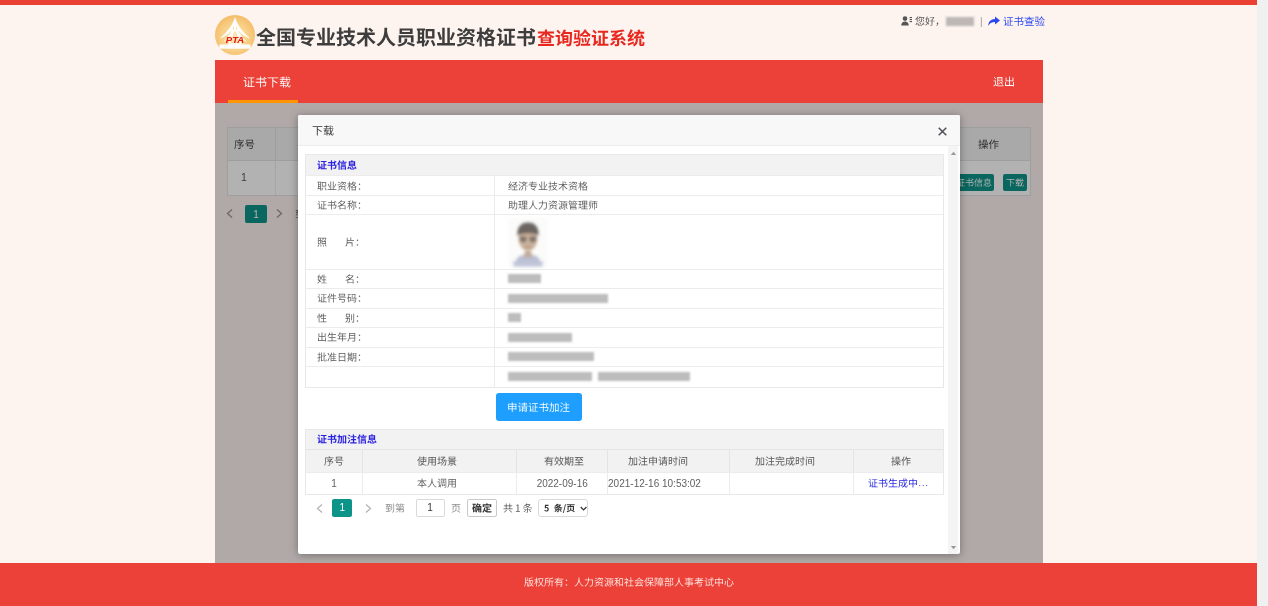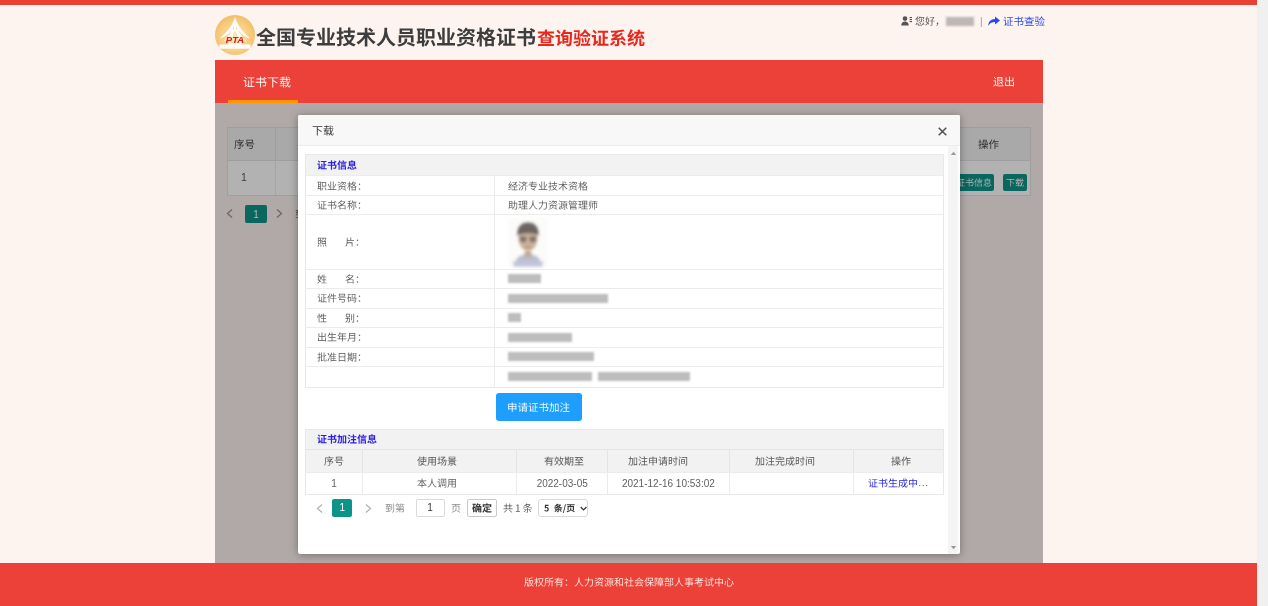--- a/index.html
+++ b/index.html
@@ -418,23 +418,23 @@
             <span style="position:relative;left:-3px;display:inline-flex">
               <svg style="vertical-align:top;" width="40" height="10" viewBox="0 0 40 10" xmlns="http://www.w3.org/2000/svg" fill="#5f5f5f">
                 <path transform="translate(0.0,8.8) scale(0.010000)" d="M460 -839V-629H65V-553H367C294 -383 170 -221 37 -140C55 -125 80 -98 92 -79C237 -178 366 -357 444 -553H460V-183H226V-107H460V80H539V-107H772V-183H539V-553H553C629 -357 758 -177 906 -81C920 -102 946 -131 965 -146C826 -226 700 -384 628 -553H937V-629H539V-839Z"></path>
                 <path transform="translate(10.0,8.8) scale(0.010000)" d="M457 -837C454 -683 460 -194 43 17C66 33 90 57 104 76C349 -55 455 -279 502 -480C551 -293 659 -46 910 72C922 51 944 25 965 9C611 -150 549 -569 534 -689C539 -749 540 -800 541 -837Z"></path>
                 <path transform="translate(20.0,8.8) scale(0.010000)" d="M105 -772C159 -726 226 -659 256 -615L309 -668C277 -710 209 -774 154 -818ZM43 -526V-454H184V-107C184 -54 148 -15 128 1C142 12 166 37 175 52C188 35 212 15 345 -91C331 -44 311 0 283 39C298 47 327 68 338 79C436 -57 450 -268 450 -422V-728H856V-11C856 4 851 9 836 9C822 10 775 10 723 8C733 27 744 58 747 77C818 77 861 76 888 65C915 52 924 30 924 -10V-795H383V-422C383 -327 380 -216 352 -113C344 -128 335 -149 330 -164L257 -108V-526ZM620 -698V-614H512V-556H620V-454H490V-397H818V-454H681V-556H793V-614H681V-698ZM512 -315V-35H570V-81H781V-315ZM570 -259H723V-138H570Z"></path>
                 <path transform="translate(30.0,8.8) scale(0.010000)" d="M153 -770V-407C153 -266 143 -89 32 36C49 45 79 70 90 85C167 0 201 -115 216 -227H467V71H543V-227H813V-22C813 -4 806 2 786 3C767 4 699 5 629 2C639 22 651 55 655 74C749 75 807 74 841 62C875 50 887 27 887 -22V-770ZM227 -698H467V-537H227ZM813 -698V-537H543V-698ZM227 -466H467V-298H223C226 -336 227 -373 227 -407ZM813 -466V-298H543V-466Z"></path>
               </svg>
             </span>
           </div>
           <div class="row" style="width:91px;border-left:1px solid #ececec;justify-content:center">
-            <span style="font-size:10px;color:#5f5f5f">2022-03-05</span>
-          </div>
-          <div class="row" style="width:122px;border-left:1px solid #ececec;justify-content:center">
+            <span style="font-size:10px;color:#5f5f5f">2022-09-16</span>
+          </div>
+          <div class="row" style="width:122px;border-left:1px solid #ececec;justify-content:flex-start">
             <span style="font-size:10px;color:#5f5f5f">2021-12-16 10:53:02</span>
           </div>
           <div class="row" style="width:125px;border-left:1px solid #ececec;justify-content:center"></div>
           <div class="row" style="width:90px;border-left:1px solid #ececec;justify-content:center">
             <svg style="vertical-align:top;" width="50" height="10" viewBox="0 0 50 10" xmlns="http://www.w3.org/2000/svg" fill="#2a2ae0">
               <path transform="translate(0.0,8.8) scale(0.010000)" d="M102 -769C156 -722 224 -657 257 -615L309 -667C276 -708 206 -771 151 -814ZM352 -30V40H962V-30H724V-360H922V-431H724V-693H940V-763H386V-693H647V-30H512V-512H438V-30ZM50 -526V-454H191V-107C191 -54 154 -15 135 1C148 12 172 37 181 52C196 32 223 10 394 -124C385 -139 371 -169 364 -188L264 -112V-526Z"></path>
               <path transform="translate(10.0,8.8) scale(0.010000)" d="M717 -760C781 -717 864 -656 905 -617L951 -674C909 -711 824 -770 762 -810ZM126 -665V-592H418V-395H60V-323H418V79H494V-323H864C853 -178 839 -115 819 -97C809 -88 798 -87 777 -87C754 -87 689 -88 626 -94C640 -73 650 -43 652 -21C713 -18 773 -17 804 -19C839 -22 862 -28 882 -50C912 -79 928 -160 943 -361C944 -372 946 -395 946 -395H800V-665H494V-837H418V-665ZM494 -395V-592H726V-395Z"></path>
               <path transform="translate(20.0,8.8) scale(0.010000)" d="M239 -824C201 -681 136 -542 54 -453C73 -443 106 -421 121 -408C159 -453 194 -510 226 -573H463V-352H165V-280H463V-25H55V48H949V-25H541V-280H865V-352H541V-573H901V-646H541V-840H463V-646H259C281 -697 300 -752 315 -807Z"></path>
               <path transform="translate(30.0,8.8) scale(0.010000)" d="M544 -839C544 -782 546 -725 549 -670H128V-389C128 -259 119 -86 36 37C54 46 86 72 99 87C191 -45 206 -247 206 -388V-395H389C385 -223 380 -159 367 -144C359 -135 350 -133 335 -133C318 -133 275 -133 229 -138C241 -119 249 -89 250 -68C299 -65 345 -65 371 -67C398 -70 415 -77 431 -96C452 -123 457 -208 462 -433C462 -443 463 -465 463 -465H206V-597H554C566 -435 590 -287 628 -172C562 -96 485 -34 396 13C412 28 439 59 451 75C528 29 597 -26 658 -92C704 11 764 73 841 73C918 73 946 23 959 -148C939 -155 911 -172 894 -189C888 -56 876 -4 847 -4C796 -4 751 -61 714 -159C788 -255 847 -369 890 -500L815 -519C783 -418 740 -327 686 -247C660 -344 641 -463 630 -597H951V-670H626C623 -725 622 -781 622 -839ZM671 -790C735 -757 812 -706 850 -670L897 -722C858 -756 779 -805 716 -836Z"></path>
               <path transform="translate(40.0,8.8) scale(0.010000)" d="M458 -840V-661H96V-186H171V-248H458V79H537V-248H825V-191H902V-661H537V-840ZM171 -322V-588H458V-322ZM825 -322H537V-588H825Z"></path>

